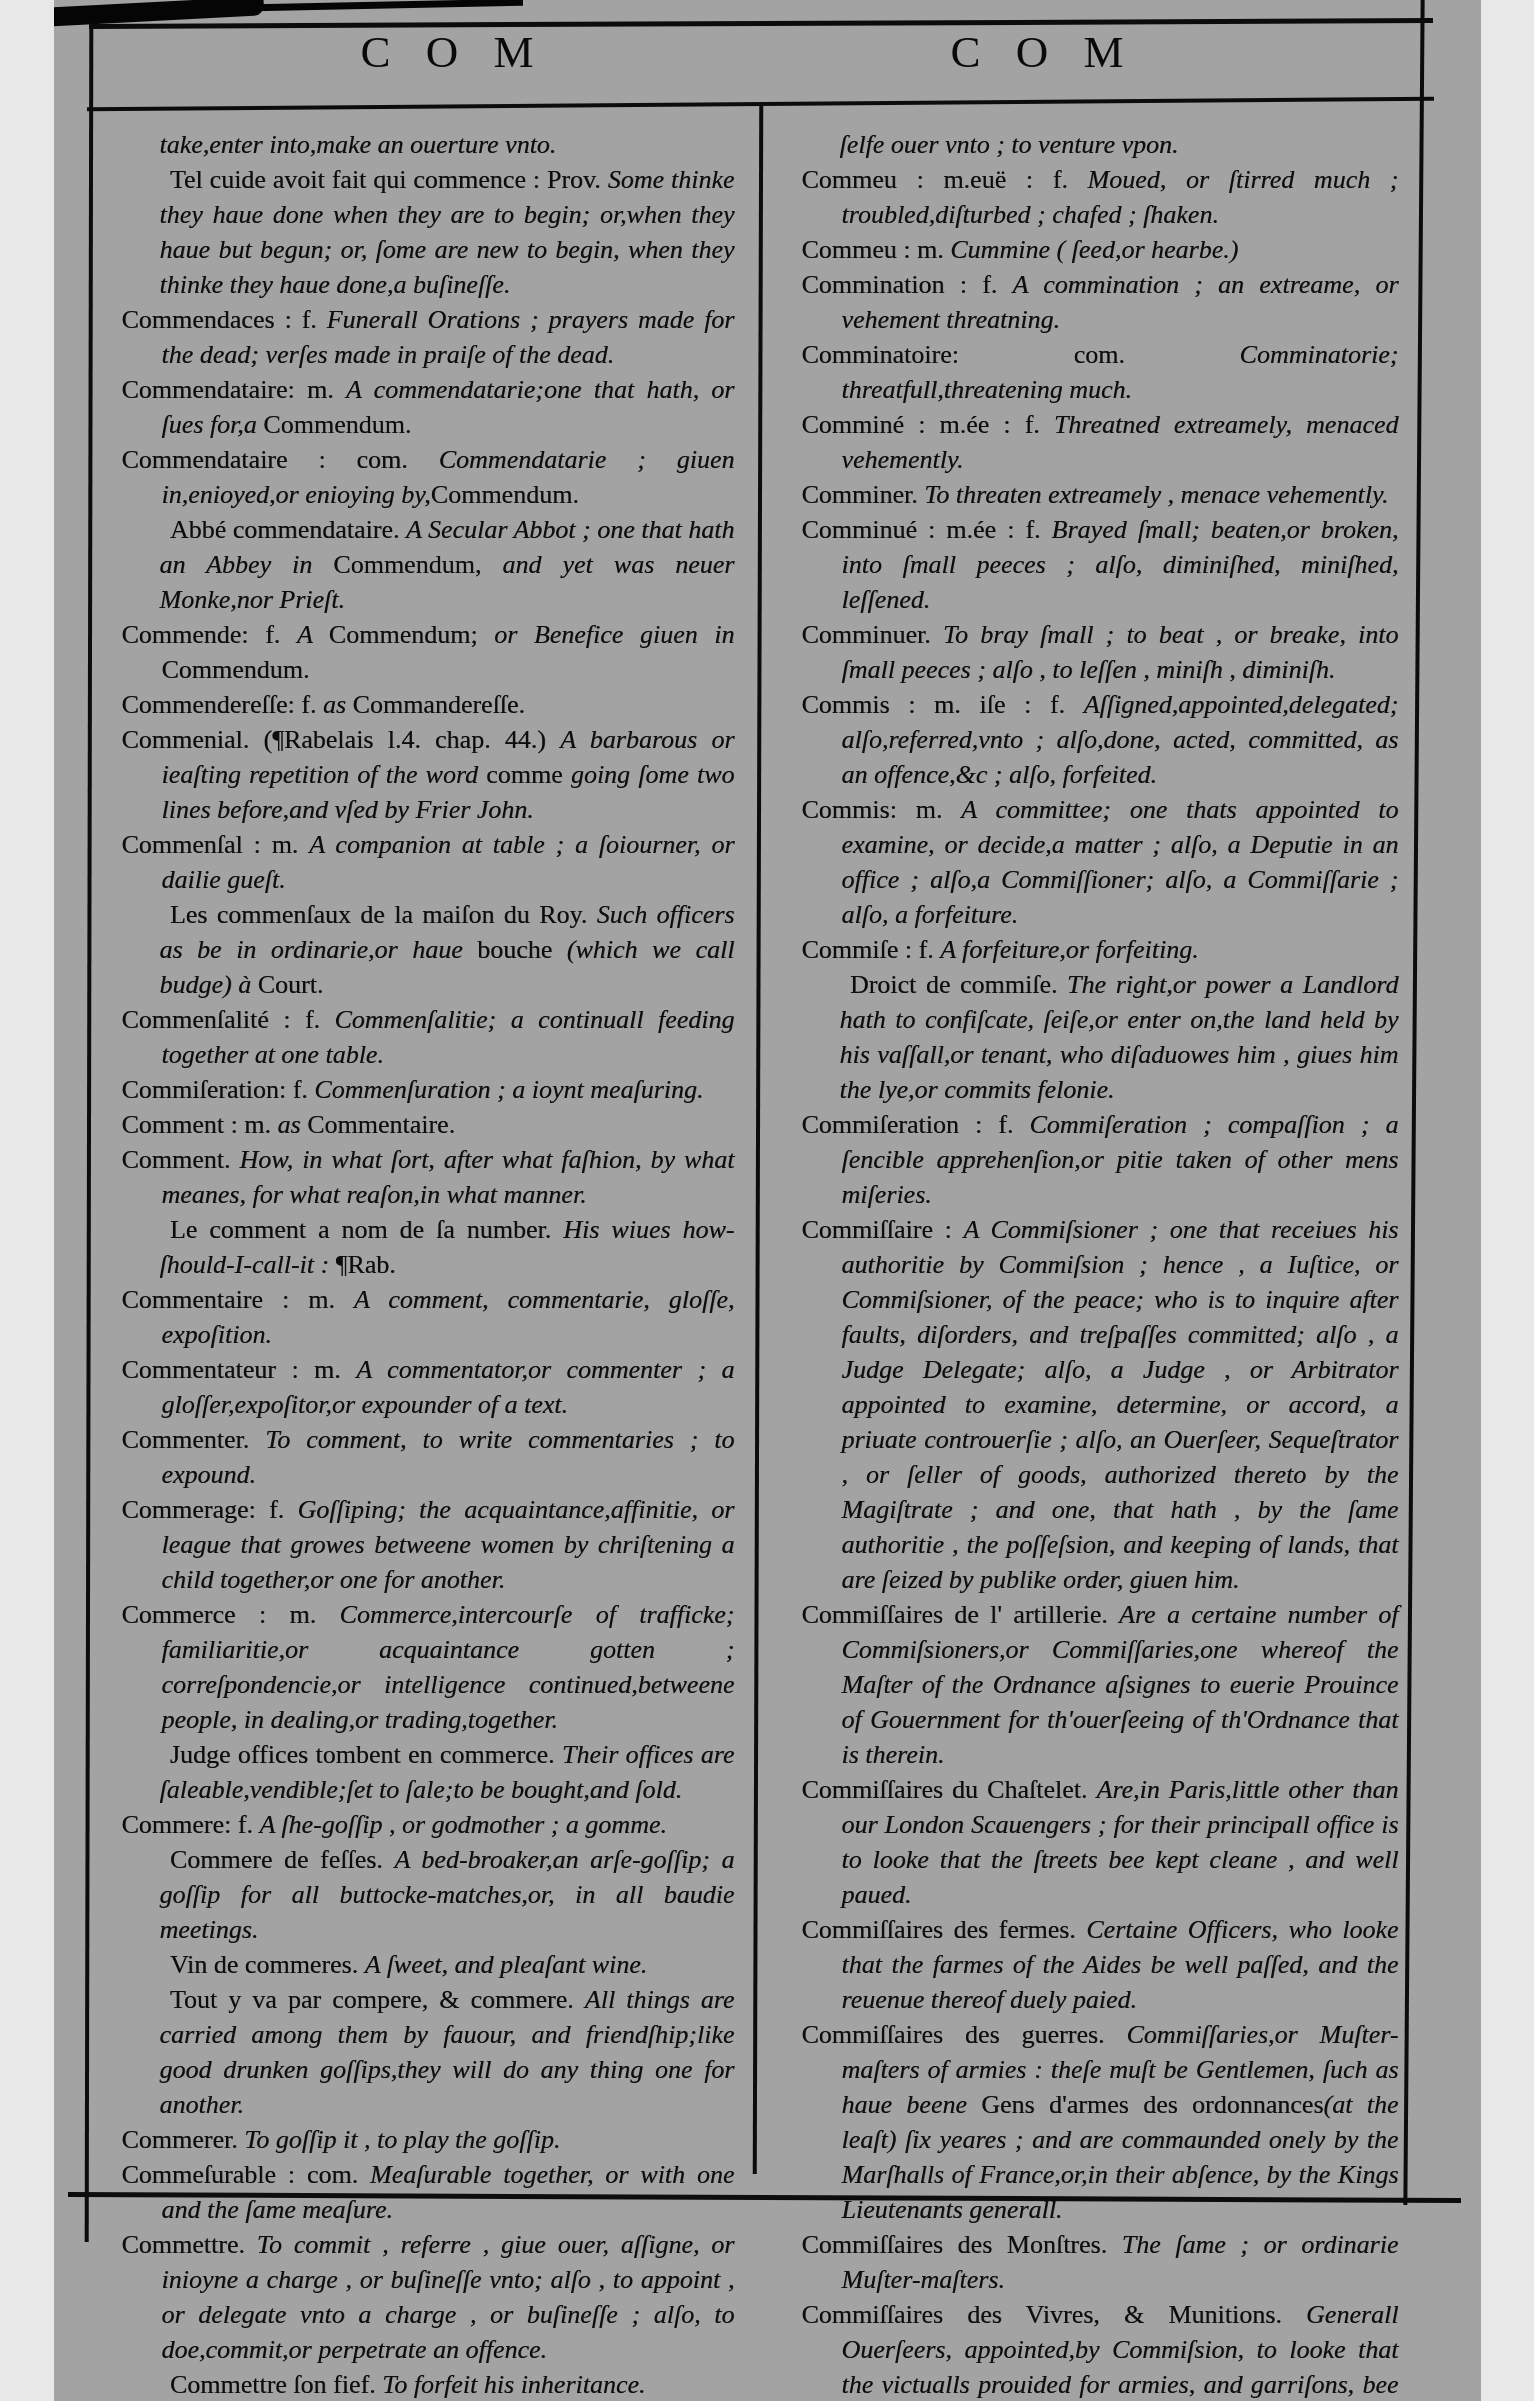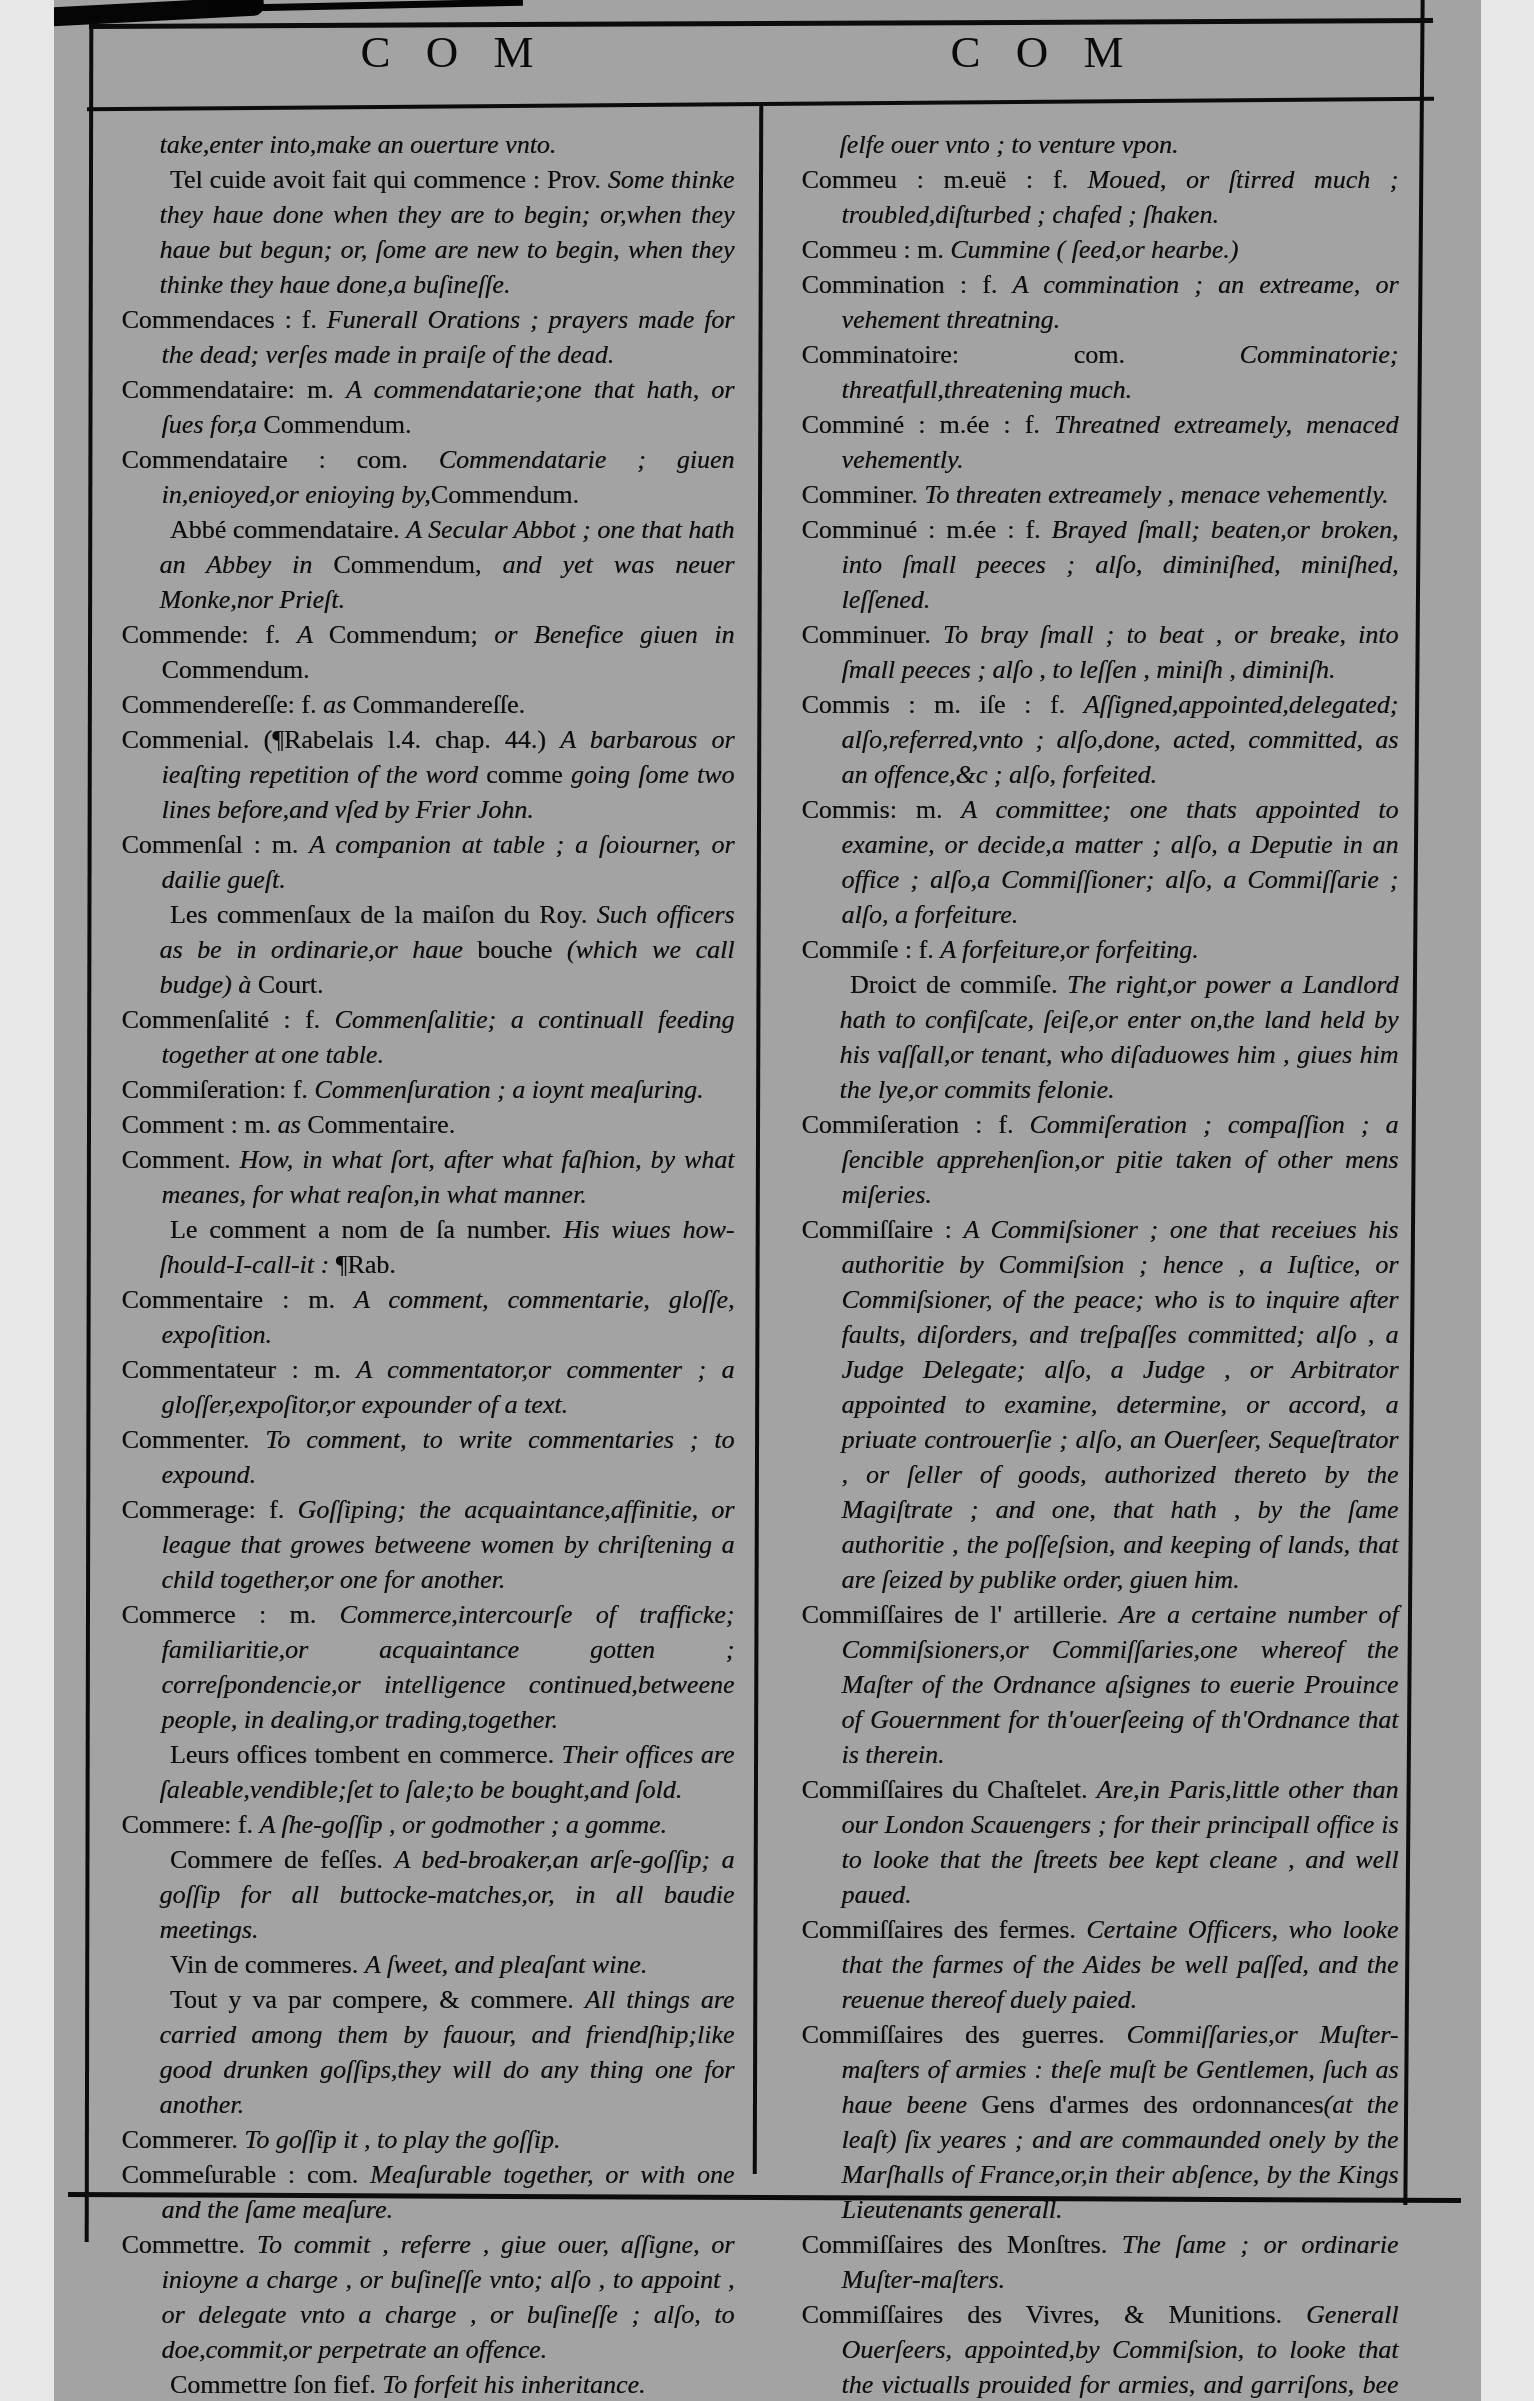--- a/index.html
+++ b/index.html
@@ -73,21 +73,21 @@
       <p class="e-entry"><span class="ro">Commenſalité : f. </span><span class="it">Commenſalitie; a continuall feeding together at one table.</span></p>
       <p class="e-entry"><span class="ro">Commiſeration: f. </span><span class="it">Commenſuration ; a ioynt meaſuring.</span></p>
       <p class="e-entry"><span class="ro">Comment : m. </span><span class="it">as </span><span class="ro">Commentaire.</span></p>
       <p class="e-entry"><span class="ro">Comment. </span><span class="it">How, in what ſort, after what faſhion, by what meanes, for what reaſon,in what manner.</span></p>
       <p class="e-sub"><span class="ro">Le comment a nom de ſa number. </span><span class="it">His wiues how-ſhould-I-call-it : </span><span class="ro">¶Rab.</span></p>
       <p class="e-entry"><span class="ro">Commentaire : m. </span><span class="it">A comment, commentarie, gloſſe, expoſition.</span></p>
       <p class="e-entry"><span class="ro">Commentateur : m. </span><span class="it">A commentator,or commenter ; a gloſſer,expoſitor,or expounder of a text.</span></p>
       <p class="e-entry"><span class="ro">Commenter. </span><span class="it">To comment, to write commentaries ; to expound.</span></p>
       <p class="e-entry"><span class="ro">Commerage: f. </span><span class="it">Goſſiping; the acquaintance,affinitie, or league that growes betweene women by chriſtening a child together,or one for another.</span></p>
       <p class="e-entry"><span class="ro">Commerce : m. </span><span class="it">Commerce,intercourſe of trafficke; familiaritie,or acquaintance gotten ; correſpondencie,or intelligence continued,betweene people, in dealing,or trading,together.</span></p>
-      <p class="e-sub"><span class="ro">Leurs offices tombent en commerce. </span><span class="it">Their offices are ſaleable,vendible;ſet to ſale;to be bought,and ſold.</span></p>
+      <p class="e-sub"><span class="ro">Judge offices tombent en commerce. </span><span class="it">Their offices are ſaleable,vendible;ſet to ſale;to be bought,and ſold.</span></p>
       <p class="e-entry"><span class="ro">Commere: f. </span><span class="it">A ſhe-goſſip , or godmother ; a gomme.</span></p>
       <p class="e-sub"><span class="ro">Commere de feſſes. </span><span class="it">A bed-broaker,an arſe-goſſip; a goſſip for all buttocke-matches,or, in all baudie meetings.</span></p>
       <p class="e-sub"><span class="ro">Vin de commeres. </span><span class="it">A ſweet, and pleaſant wine.</span></p>
       <p class="e-sub"><span class="ro">Tout y va par compere, &amp; commere. </span><span class="it">All things are carried among them by fauour, and friendſhip;like good drunken goſſips,they will do any thing one for another.</span></p>
       <p class="e-entry"><span class="ro">Commerer. </span><span class="it">To goſſip it , to play the goſſip.</span></p>
       <p class="e-entry"><span class="ro">Commeſurable : com. </span><span class="it">Meaſurable together, or with one and the ſame meaſure.</span></p>
       <p class="e-entry"><span class="ro">Commettre. </span><span class="it">To commit , referre , giue ouer, aſſigne, or inioyne a charge , or buſineſſe vnto; alſo , to appoint , or delegate vnto a charge , or buſineſſe ; alſo, to doe,commit,or perpetrate an offence.</span></p>
       <p class="e-sub"><span class="ro">Commettre ſon fief. </span><span class="it">To forfeit his inheritance.</span></p>
     </div>
 

